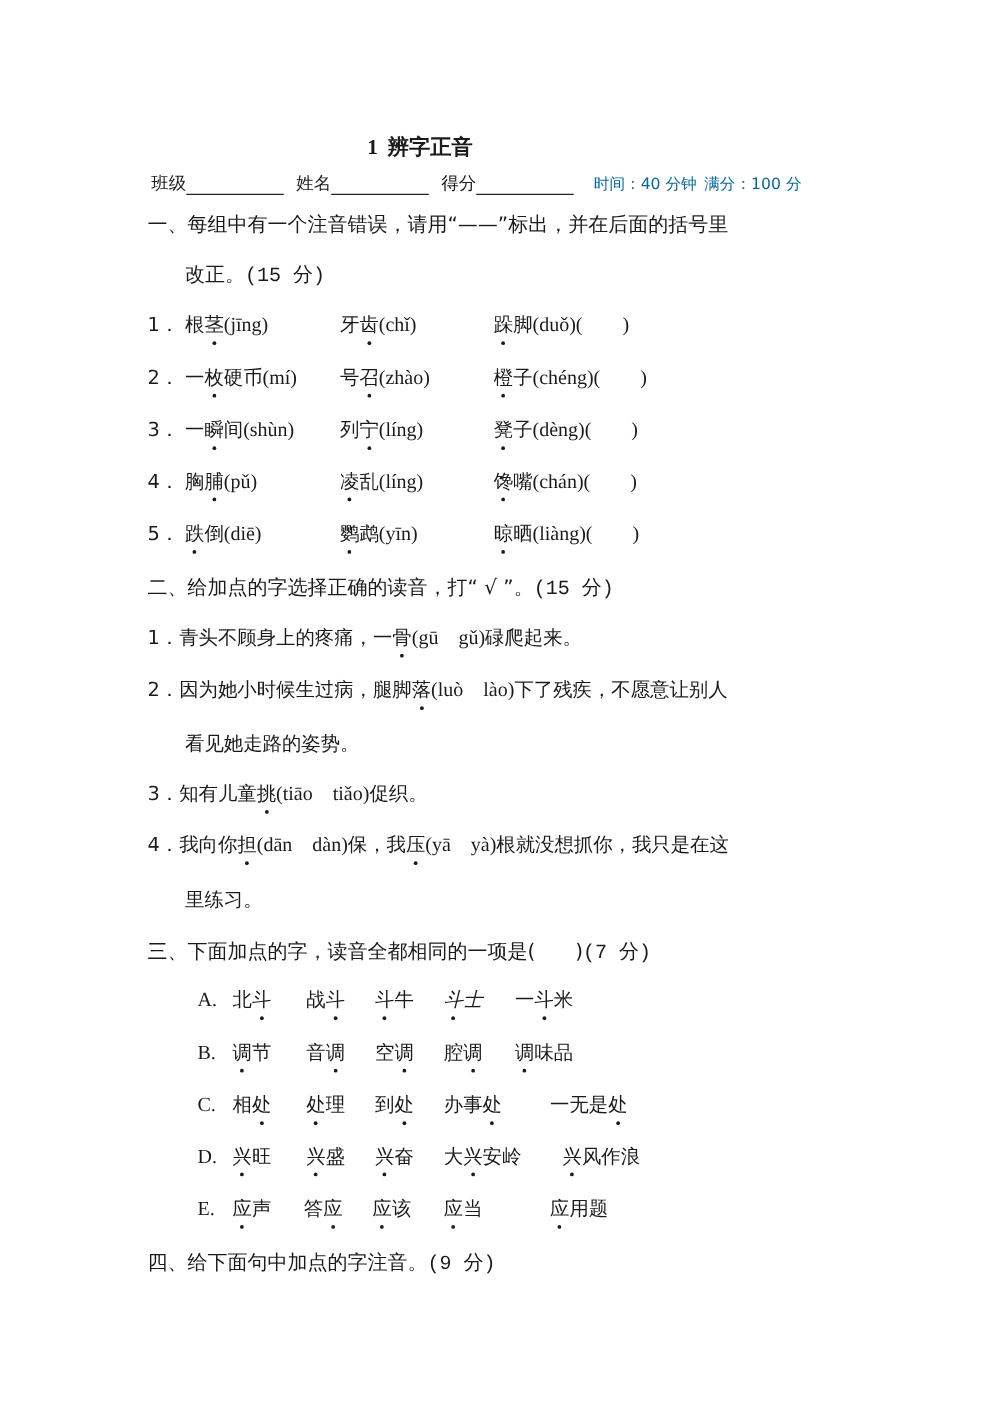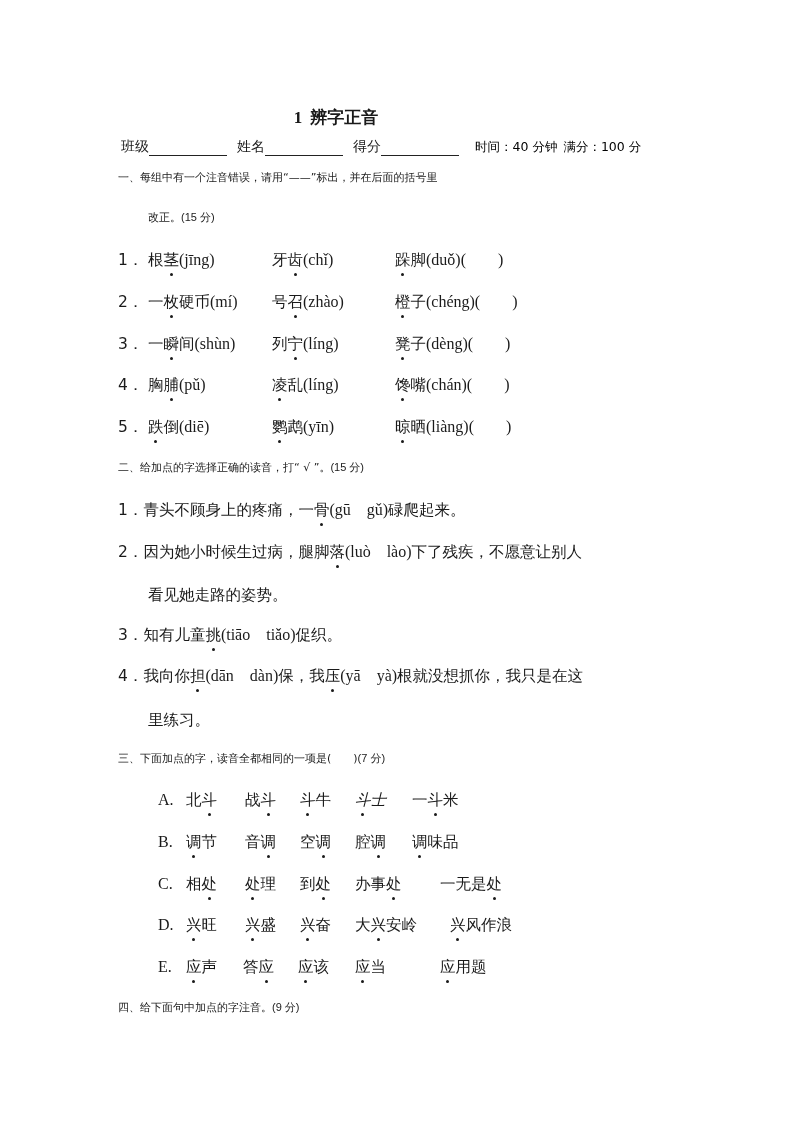--- a/index.html
+++ b/index.html
@@ -15,26 +15,26 @@
     font-family: "DejaVu Sans", "Liberation Sans", sans-serif;
   }
   .title .num { font-family: "Liberation Serif", serif; margin-right: 8px; }
   .infoline {
     top: 138px; left: 121px; font-size: 14px; display: flex; align-items: flex-end;
     font-family: "DejaVu Sans", sans-serif;
   }
   .infoline .blank {
     display: inline-block; width: 78px; border-bottom: 1px solid #222; height: 16px; margin-right: 10px;
   }
-  .infoline .meta { color: #000000; font-size: 12.5px; margin-left: 6px; }
+  .infoline .meta { color: #0369a1; font-size: 12.5px; margin-left: 6px; }
   .section {
     font-family: "DejaVu Sans", "Liberation Sans", sans-serif;
-    font-size: 11px; left: 118px; font-weight: 500;
+    font-size: 16px; left: 118px; font-weight: 500;
   }
-  .section .pts { font-family: Liberation Sans, sans-serif; font-weight: normal; }
+  .section .pts { font-family: Liberation Mono, monospace; font-weight: normal; }
   .row { font-size: 16px; font-family: "Liberation Serif", "DejaVu Serif", serif; }
   .row .cjk { font-family: "DejaVu Sans", sans-serif; font-size: 15.5px; }
   .numlbl { font-family: "DejaVu Sans", sans-serif; font-size: 15.5px; }
   .dot {
     position: relative; display: inline-block;
   }
   .dot::after {
     content: ""; position: absolute; left: 50%; bottom: -5px; width: 3px; height: 3px;
     margin-left: -1.5px; background: #1a1a1a; border-radius: 50%;
   }

